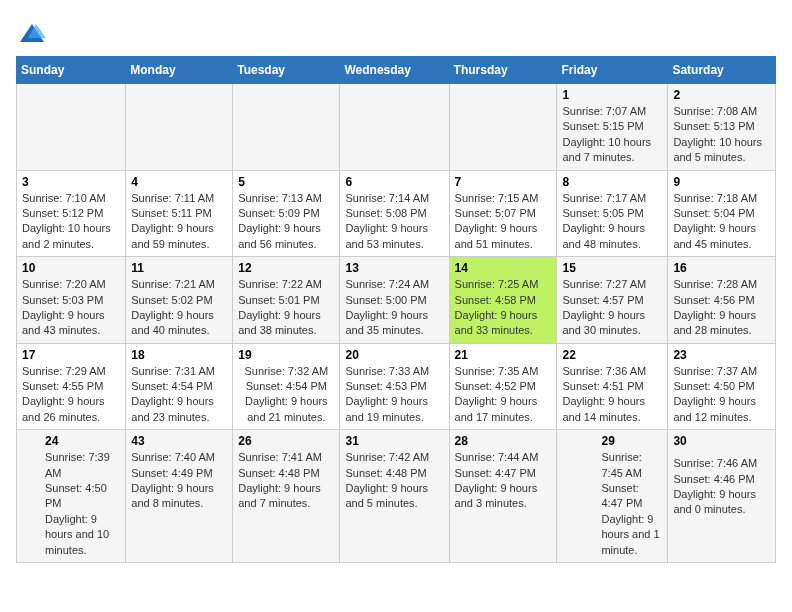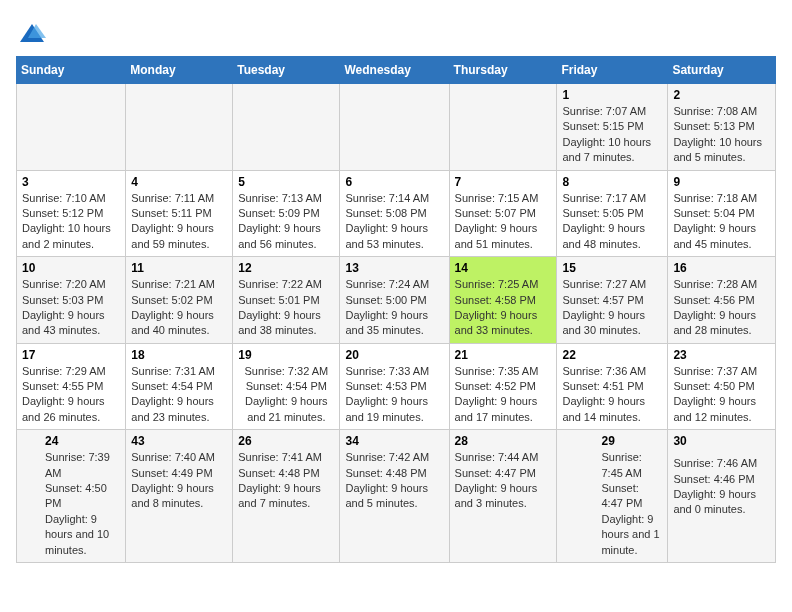--- a/index.html
+++ b/index.html
@@ -288,21 +288,21 @@
 Sunset: 4:49 PM
 Daylight: 9 hours and 8 minutes.</div>
         </td>
         <td style="background: rgb(245, 245, 245);">
           <span class="day-number">26</span>
           <div class="day-info" style="white-space: pre-line;">Sunrise: 7:41 AM
 Sunset: 4:48 PM
 Daylight: 9 hours and 7 minutes.</div>
         </td>
         <td style="background: rgb(245, 245, 245);">
-          <span class="day-number">34</span>
+          <span class="day-number">31</span>
           <div class="day-info" style="white-space: pre-line;">Sunrise: 7:42 AM
 Sunset: 4:48 PM
 Daylight: 9 hours and 5 minutes.</div>
         </td>
         <td style="background: rgb(245, 245, 245);">
           <span class="day-number">28</span>
           <div class="day-info" style="white-space: pre-line;">Sunrise: 7:44 AM
 Sunset: 4:47 PM
 Daylight: 9 hours and 3 minutes.</div>
         </td>

